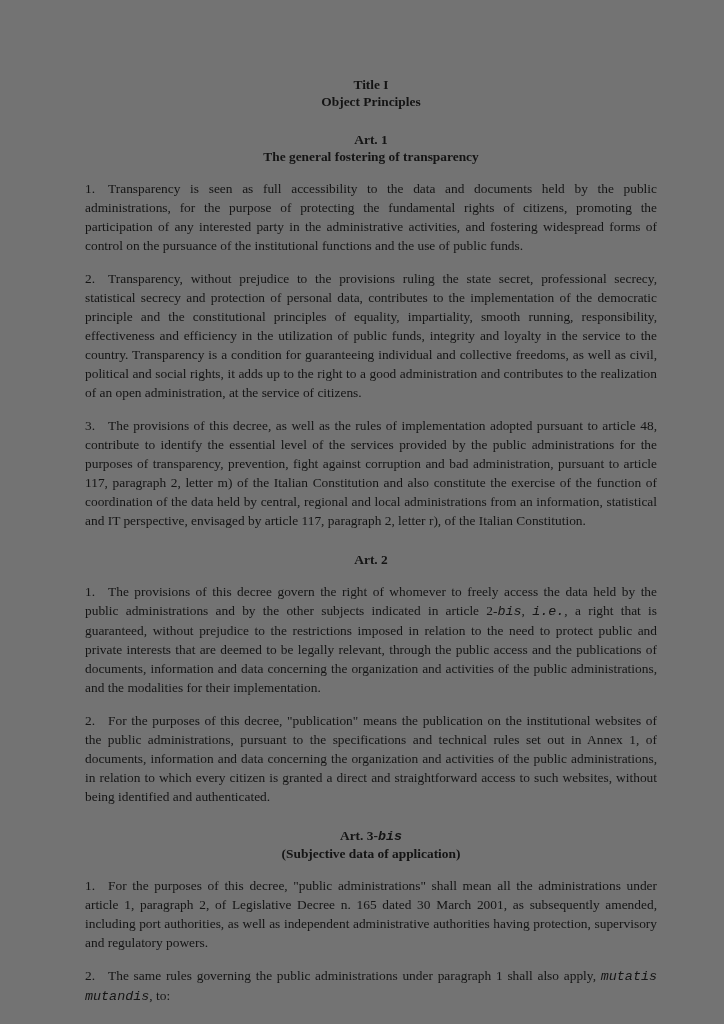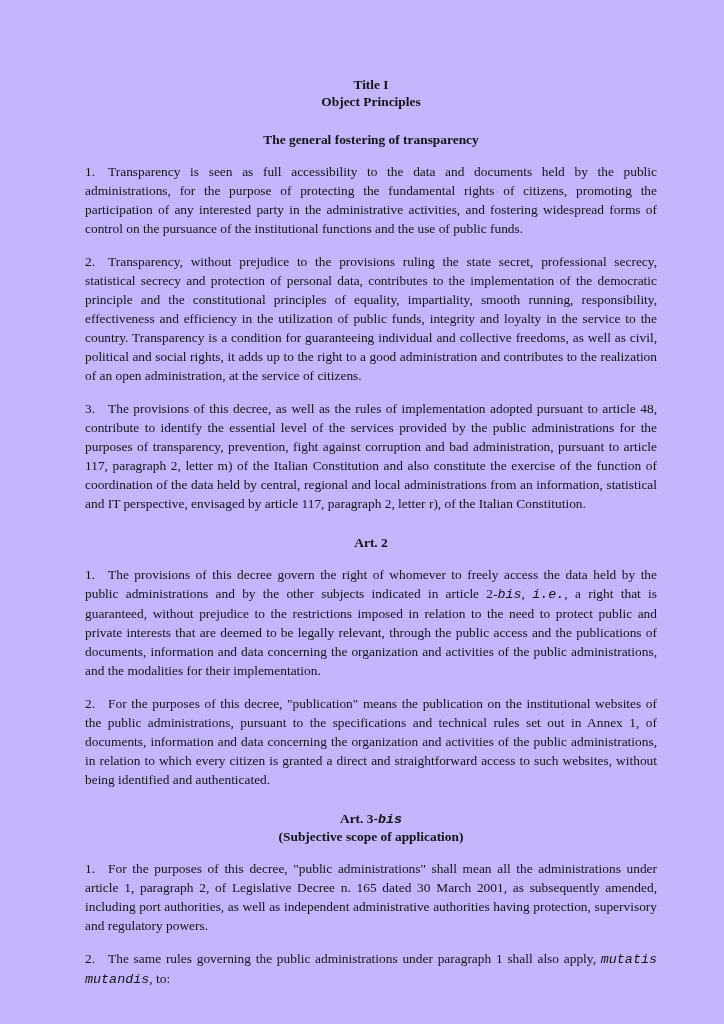--- a/index.html
+++ b/index.html
@@ -5,21 +5,21 @@
   html, body {
     margin: 0;
     padding: 0;
     background: #ffffff;
   }
   .page {
     position: relative;
     width: 724px;
     height: 1024px;
     margin: 0 auto;
-    background: #c4b5fd;
+    background: #737373;
     color: #141414;
     font-family: "Liberation Serif", "DejaVu Serif", serif;
     font-size: 13.4px;
     line-height: 19px;
     box-sizing: border-box;
     padding: 76px 67px 30px 85px;
     overflow: hidden;
     -webkit-font-smoothing: antialiased;
   }
   .title-block { margin: 0 0 8px 0; }
@@ -50,32 +50,33 @@
 <body>
 
 <div class="page">
 
   <div class="title-block">
     <div class="doc-title">Title I</div>
     <div class="doc-subtitle">Object Principles</div>
   </div>
 
   <div class="article-head">
+    <div><span>Art. 1</span></div>
     <div class="sub"><span>The general fostering of transparency</span></div>
   </div>
   <p class="para"><span class="pnum">1.</span><span><span>Transparency is seen as full accessibility to the data and documents held by the public administrations, for the purpose of protecting the fundamental rights of citizens, promoting the participation of any interested party in the administrative activities, and fostering widespread forms of control on the pursuance of the institutional functions and the use of public funds.</span></span></p>
   <p class="para"><span class="pnum">2.</span><span><span>Transparency, without prejudice to the provisions ruling the state secret, professional secrecy, statistical secrecy and protection of personal data, contributes to the implementation of the democratic principle and the constitutional principles of equality, impartiality, smooth running, responsibility, effectiveness and efficiency in the utilization of public funds, integrity and loyalty in the service to the country. Transparency is a condition for guaranteeing individual and collective freedoms, as well as civil, political and social rights, it adds up to the right to a good administration and contributes to the realization of an open administration, at the service of citizens.</span></span></p>
   <p class="para"><span class="pnum">3.</span><span><span>The provisions of this decree, as well as the rules of implementation adopted pursuant to article 48, contribute to identify the essential level of the services provided by the public administrations for the purposes of transparency, prevention, fight against corruption and bad administration, pursuant to article 117, paragraph 2, letter m) of the Italian Constitution and also constitute the exercise of the function of coordination of the data held by central, regional and local administrations from an information, statistical and IT perspective, envisaged by article 117, paragraph 2, letter r), of the Italian Constitution.</span></span></p>
 
   <div class="article-head">
     <div><span>Art. 2</span></div>
   </div>
   <p class="para"><span class="pnum">1.</span><span><span>The provisions of this decree govern the right of whomever to freely access the data held by the public administrations and by the other subjects indicated in article 2-</span><i>bis</i><span>, </span><i>i.e.</i><span>, a right that is guaranteed, without prejudice to the restrictions imposed in relation to the need to protect public and private interests that are deemed to be legally relevant, through the public access and the publications of documents, information and data concerning the organization and activities of the public administrations, and the modalities for their implementation.</span></span></p>
   <p class="para"><span class="pnum">2.</span><span><span>For the purposes of this decree, "publication" means the publication on the institutional websites of the public administrations, pursuant to the specifications and technical rules set out in Annex 1, of documents, information and data concerning the organization and activities of the public administrations, in relation to which every citizen is granted a direct and straightforward access to such websites, without being identified and authenticated.</span></span></p>
 
   <div class="article-head">
     <div><span>Art. 3-</span><i>bis</i></div>
-    <div class="sub"><span>(Subjective scope of application)</span></div>
+    <div class="sub"><span>(Subjective data of application)</span></div>
   </div>
   <p class="para"><span class="pnum">1.</span><span><span>For the purposes of this decree, "public administrations" shall mean all the administrations under article 1, paragraph 2, of Legislative Decree n. 165 dated 30 March 2001, as subsequently amended, including port authorities, as well as independent administrative authorities having protection, supervisory and regulatory powers.</span></span></p>
   <p class="para"><span class="pnum">2.</span><span><span>The same rules governing the public administrations under paragraph 1 shall also apply, </span><i>mutatis mutandis</i><span>, to:</span></span></p>
 
 </div>
 
 </body></html>

